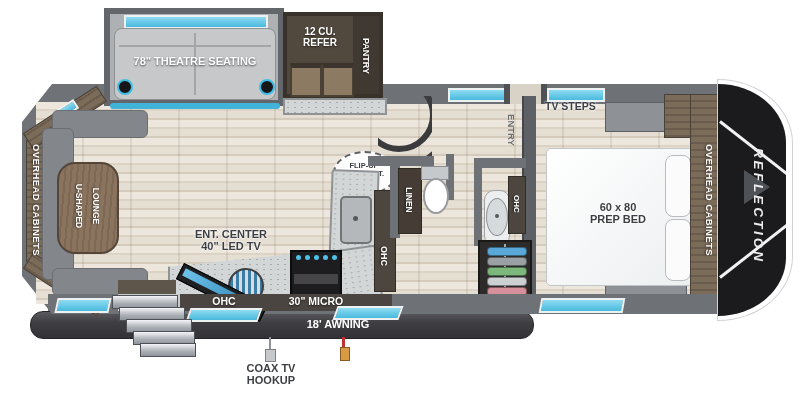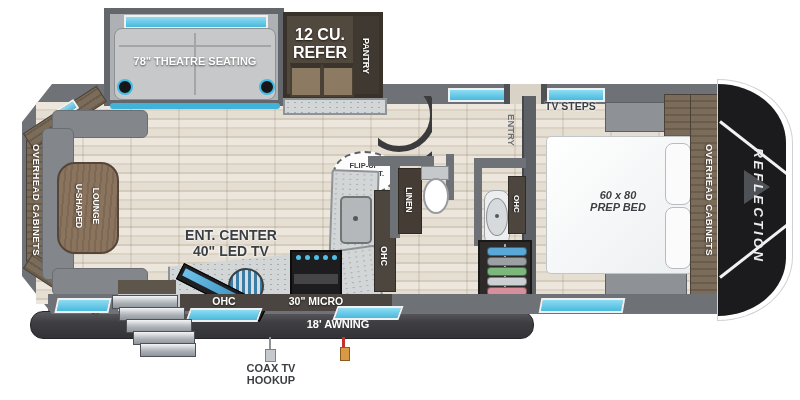--- a/index.html
+++ b/index.html
@@ -49,21 +49,21 @@
       <div class="abs" style="left:4px;top:2px;width:152px;height:14px;border-bottom:2px solid #a3a6a8;"></div>
       <div class="abs" style="left:79px;top:4px;width:2px;height:62px;background:#a3a6a8;"></div>
       <div class="abs" style="left:2px;top:50px;width:12px;height:12px;border-radius:50%;background:#17171a;border:2px solid #3fbde4;"></div>
       <div class="abs" style="left:144px;top:50px;width:12px;height:12px;border-radius:50%;background:#17171a;border:2px solid #3fbde4;"></div>
       <div class="abs ctr wlab" style="left:0;top:26px;width:160px;font-size:11px;">78" THEATRE SEATING</div>
     </div>
   </div>
   <div class="abs" style="left:110px;top:103px;width:170px;height:6px;background:#42b3d8;border-radius:3px;"></div>
 
   <div class="abs" style="left:283px;top:12px;width:100px;height:86px;background:#52493e;border:4px solid #38322a;box-sizing:border-box;">
-    <div class="abs ctr wlab" style="left:2px;top:10px;width:62px;font-size:16px;">
+    <div class="abs ctr wlab" style="left:2px;top:10px;width:62px;font-size:10px;">
       <span>12 CU.</span><br>
       <span>REFER</span>
     </div>
     <div class="abs" style="left:3px;top:47px;width:28px;height:27px;background:#8d7a63;border:2px solid #4a4034;border-top:5px solid #3a342c;"></div>
     <div class="abs" style="left:35px;top:47px;width:28px;height:27px;background:#8d7a63;border:2px solid #4a4034;border-top:5px solid #3a342c;"></div>
     <div class="abs" style="left:66px;top:0;width:26px;height:78px;background:#3f3931;"></div>
     <span class="vtext wlab" style="left:79px;top:40px;font-size:9px;">PANTRY</span>
   </div>
   <div class="abs marble" style="left:283px;top:98px;width:100px;height:13px;"></div>
 
@@ -75,21 +75,21 @@
   <div class="abs window" style="left:56px;top:289px;width:18px;height:7px;transform:rotate(33deg);"></div>
   <span class="vtext wlab" style="left:36px;top:200px;font-size:9.5px;letter-spacing:.4px;">OVERHEAD CABINETS</span>
 
   <div class="abs" style="left:52px;top:110px;width:94px;height:26px;background:#83868a;border:1px solid #6a6d71;border-radius:6px;"></div>
   <div class="abs" style="left:42px;top:128px;width:30px;height:150px;background:#83868a;border:1px solid #6a6d71;border-radius:6px;"></div>
   <div class="abs" style="left:52px;top:268px;width:94px;height:26px;background:#83868a;border:1px solid #6a6d71;border-radius:6px;"></div>
   <div class="abs" style="left:57px;top:162px;width:58px;height:88px;background:#8a745e;background-image:repeating-linear-gradient(95deg,rgba(0,0,0,.10) 0 2px,transparent 2px 6px);border:2px solid #55463a;border-radius:18px;"></div>
   <span class="vtext wlab" style="left:79px;top:206px;font-size:8.5px;">U-SHAPED</span>
   <span class="vtext wlab" style="left:96px;top:206px;font-size:8.5px;">LOUNGE</span>
 
-  <div class="abs ctr dlab" style="left:168px;top:228px;width:126px;font-size:14px;">
+  <div class="abs ctr dlab" style="left:168px;top:228px;width:126px;font-size:11px;">
     <span>ENT. CENTER</span><br>
     <span>40" LED TV</span>
   </div>
   <div class="abs marble" style="left:168px;top:250px;width:160px;height:52px;clip-path:polygon(0 30%,100% 0,100% 100%,0 100%);"></div>
   <div class="abs" style="left:228px;top:268px;width:32px;height:32px;border-radius:50%;border:2px solid #3c3f42;background:repeating-linear-gradient(90deg,#3a7da6 0 3px,#d9dcde 3px 6px);"></div>
   <div class="abs" style="left:180px;top:262px;width:92px;height:16px;background:#1e2023;border:1px solid #000;transform:rotate(27deg);transform-origin:left center;">
     <div class="abs" style="left:3px;top:3px;width:84px;height:8px;background:linear-gradient(90deg,#6cc2e8,#2e7fb4);"></div>
   </div>
 
   <div class="abs" style="left:333px;top:151px;width:60px;height:40px;background:#fdfdfd;border:2px dashed #5c5f63;border-radius:50%;">
@@ -148,21 +148,21 @@
     <div class="hanger" style="top:35px;background:#cdd0d3;"></div>
     <div class="hanger" style="top:45px;background:#d78f9b;"></div>
     <div class="hanger" style="top:55px;background:#8e9296;"></div>
   </div>
 
   <div class="abs dlab" style="left:545px;top:100px;font-size:10.5px;">TV STEPS</div>
   <div class="abs" style="left:605px;top:102px;width:58px;height:28px;background:#8e9296;border:1px solid #5b5e62;"></div>
   <div class="abs wood" style="left:664px;top:94px;width:34px;height:42px;"></div>
   <div class="abs" style="left:605px;top:266px;width:80px;height:28px;background:#8e9296;border:1px solid #5b5e62;"></div>
 
-  <div class="abs" style="left:546px;top:136px;width:146px;height:136px;background:linear-gradient(135deg,#ffffff,#eceff0);border:1px solid #c3c6c8;border-radius:5px;font-style:italic;">
+  <div class="abs" style="left:546px;top:148px;width:146px;height:136px;background:linear-gradient(135deg,#ffffff,#eceff0);border:1px solid #c3c6c8;border-radius:5px;">
     <div class="abs" style="left:118px;top:6px;width:24px;height:60px;background:#fbfbfc;border:1px solid #b9bcbe;border-radius:8px;"></div>
     <div class="abs" style="left:118px;top:70px;width:24px;height:60px;background:#fbfbfc;border:1px solid #b9bcbe;border-radius:8px;"></div>
     <div class="abs ctr dlab" style="left:16px;top:52px;width:110px;font-size:11px;">
       <span>60 x 80</span><br>
       <span>PREP BED</span>
     </div>
   </div>
 
   <div class="abs wood" style="left:690px;top:94px;width:36px;height:210px;"></div>
   <span class="vtext wlab" style="left:709px;top:200px;font-size:9.5px;letter-spacing:.4px;">OVERHEAD CABINETS</span>

